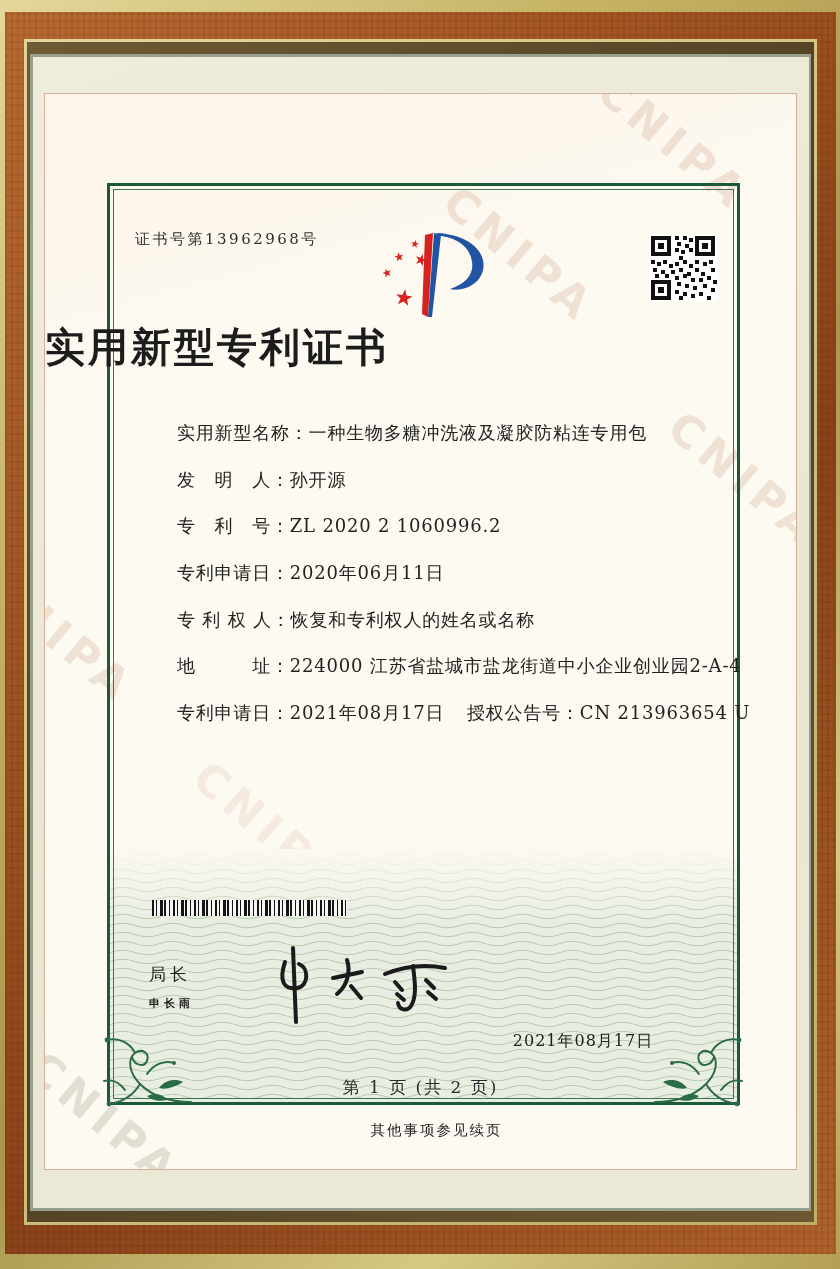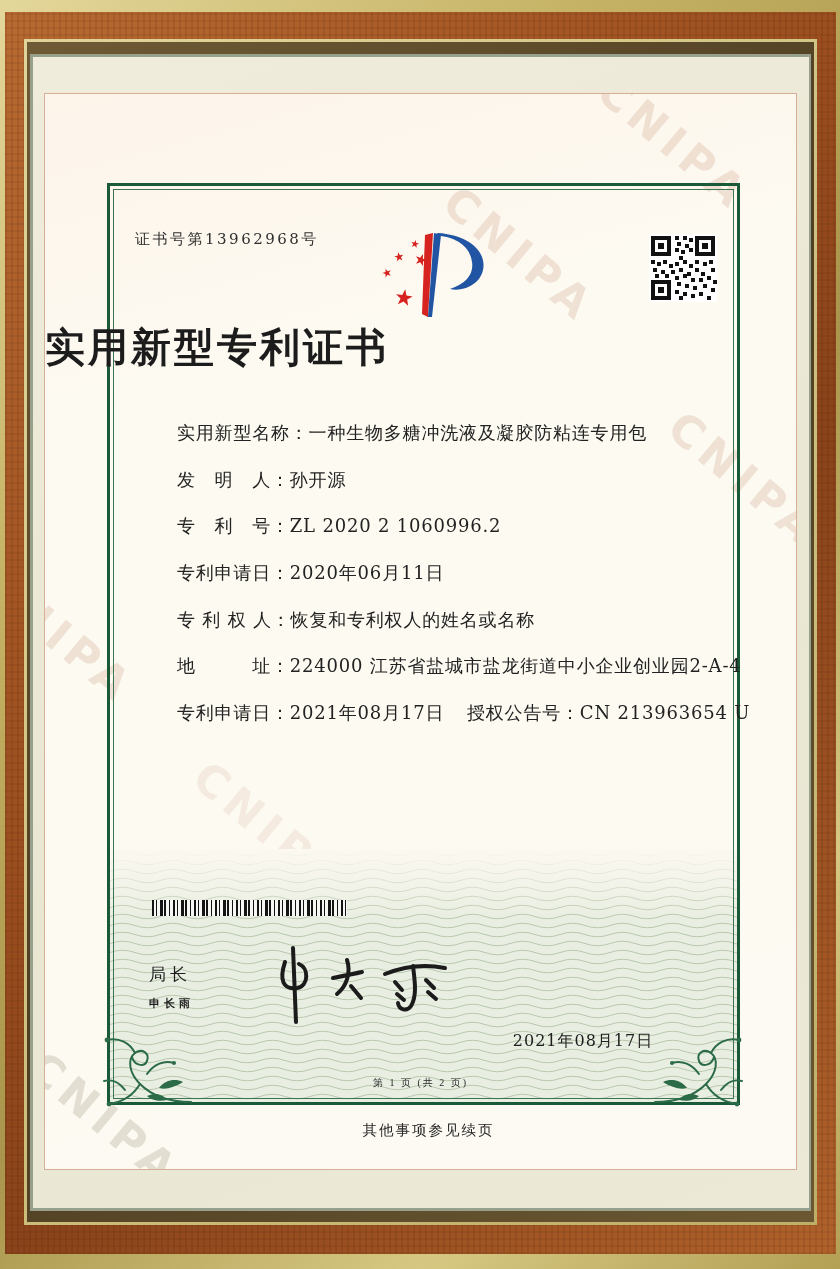--- a/index.html
+++ b/index.html
@@ -48,23 +48,23 @@
   .barcode{left:107px;top:806px;width:195px;height:16px;z-index:4;
      background:repeating-linear-gradient(90deg,
         #141414 0 2px,#f6f6f2 2px 4px,#141414 4px 5px,#f6f6f2 5px 8px,
         #141414 8px 11px,#f6f6f2 11px 12px,#141414 12px 14px,#f6f6f2 14px 17px,
         #141414 17px 18px,#f6f6f2 18px 21px);}
   .signer-role{left:104px;top:869px;font-size:17px;letter-spacing:4px;color:#1e1e1e;z-index:4;}
   .signer-name{left:104px;top:902px;font-size:11px;letter-spacing:4px;color:#1e1e1e;z-index:4;font-weight:bold;}
   .signature{left:218px;top:848px;z-index:4;}
   .issue-date{left:413px;top:937px;width:250px;text-align:center;font-size:16px;
               letter-spacing:1px;color:#1e1e1e;z-index:4;}
-  .page-footer{left:0;top:982px;width:100%;text-align:center;font-size:10px;
-               letter-spacing:2px;color:#2a2a2a;z-index:4;font-family:Liberation Serif, serif;}
-  .cont-note{left:8px;top:1027px;width:100%;text-align:center;font-size:14.5px;
+  .page-footer{left:0;top:982px;width:100%;text-align:center;font-size:17px;
+               letter-spacing:2px;color:#2a2a2a;z-index:4;}
+  .cont-note{left:16px;top:1027px;width:100%;text-align:center;font-size:14.5px;
              letter-spacing:2px;color:#262626;}
   .orn{z-index:4;} .orn-l{left:56px;top:938px;} .orn-r{left:608px;top:938px;transform:scaleX(-1);}
 </style>
 </head>
 <body>
 
 <div class="stage">
 
   <div class="abs f-gold"></div>
   <div class="abs f-wood"></div>

